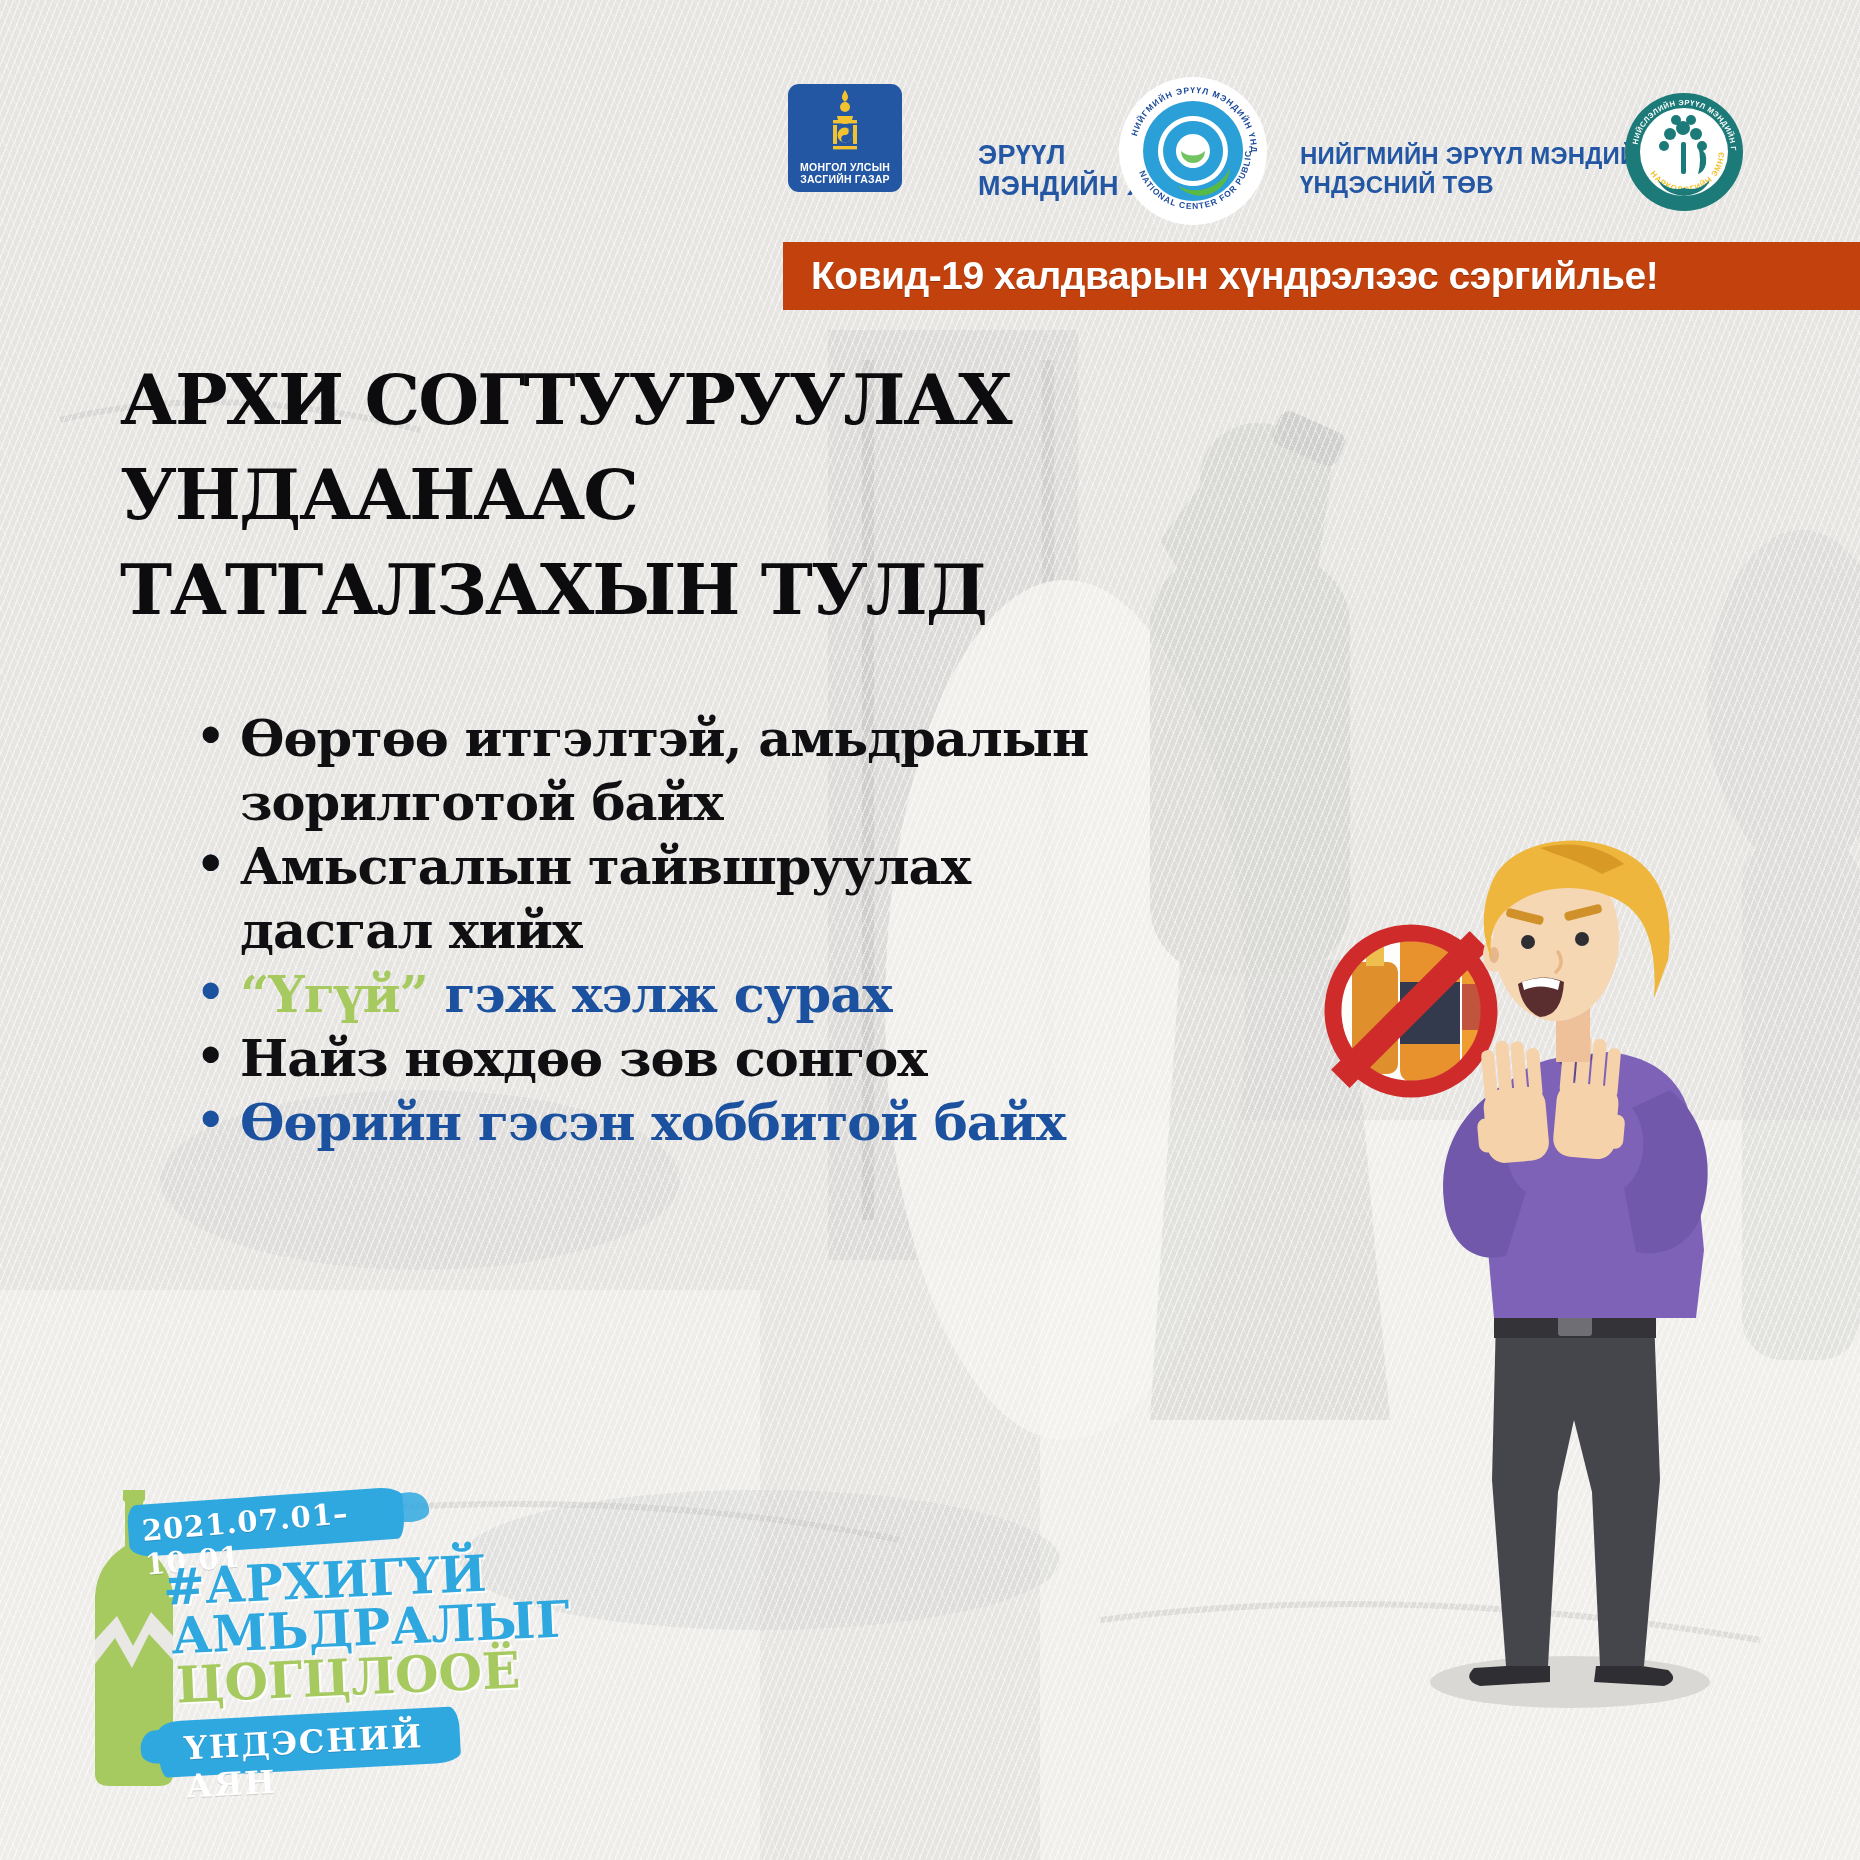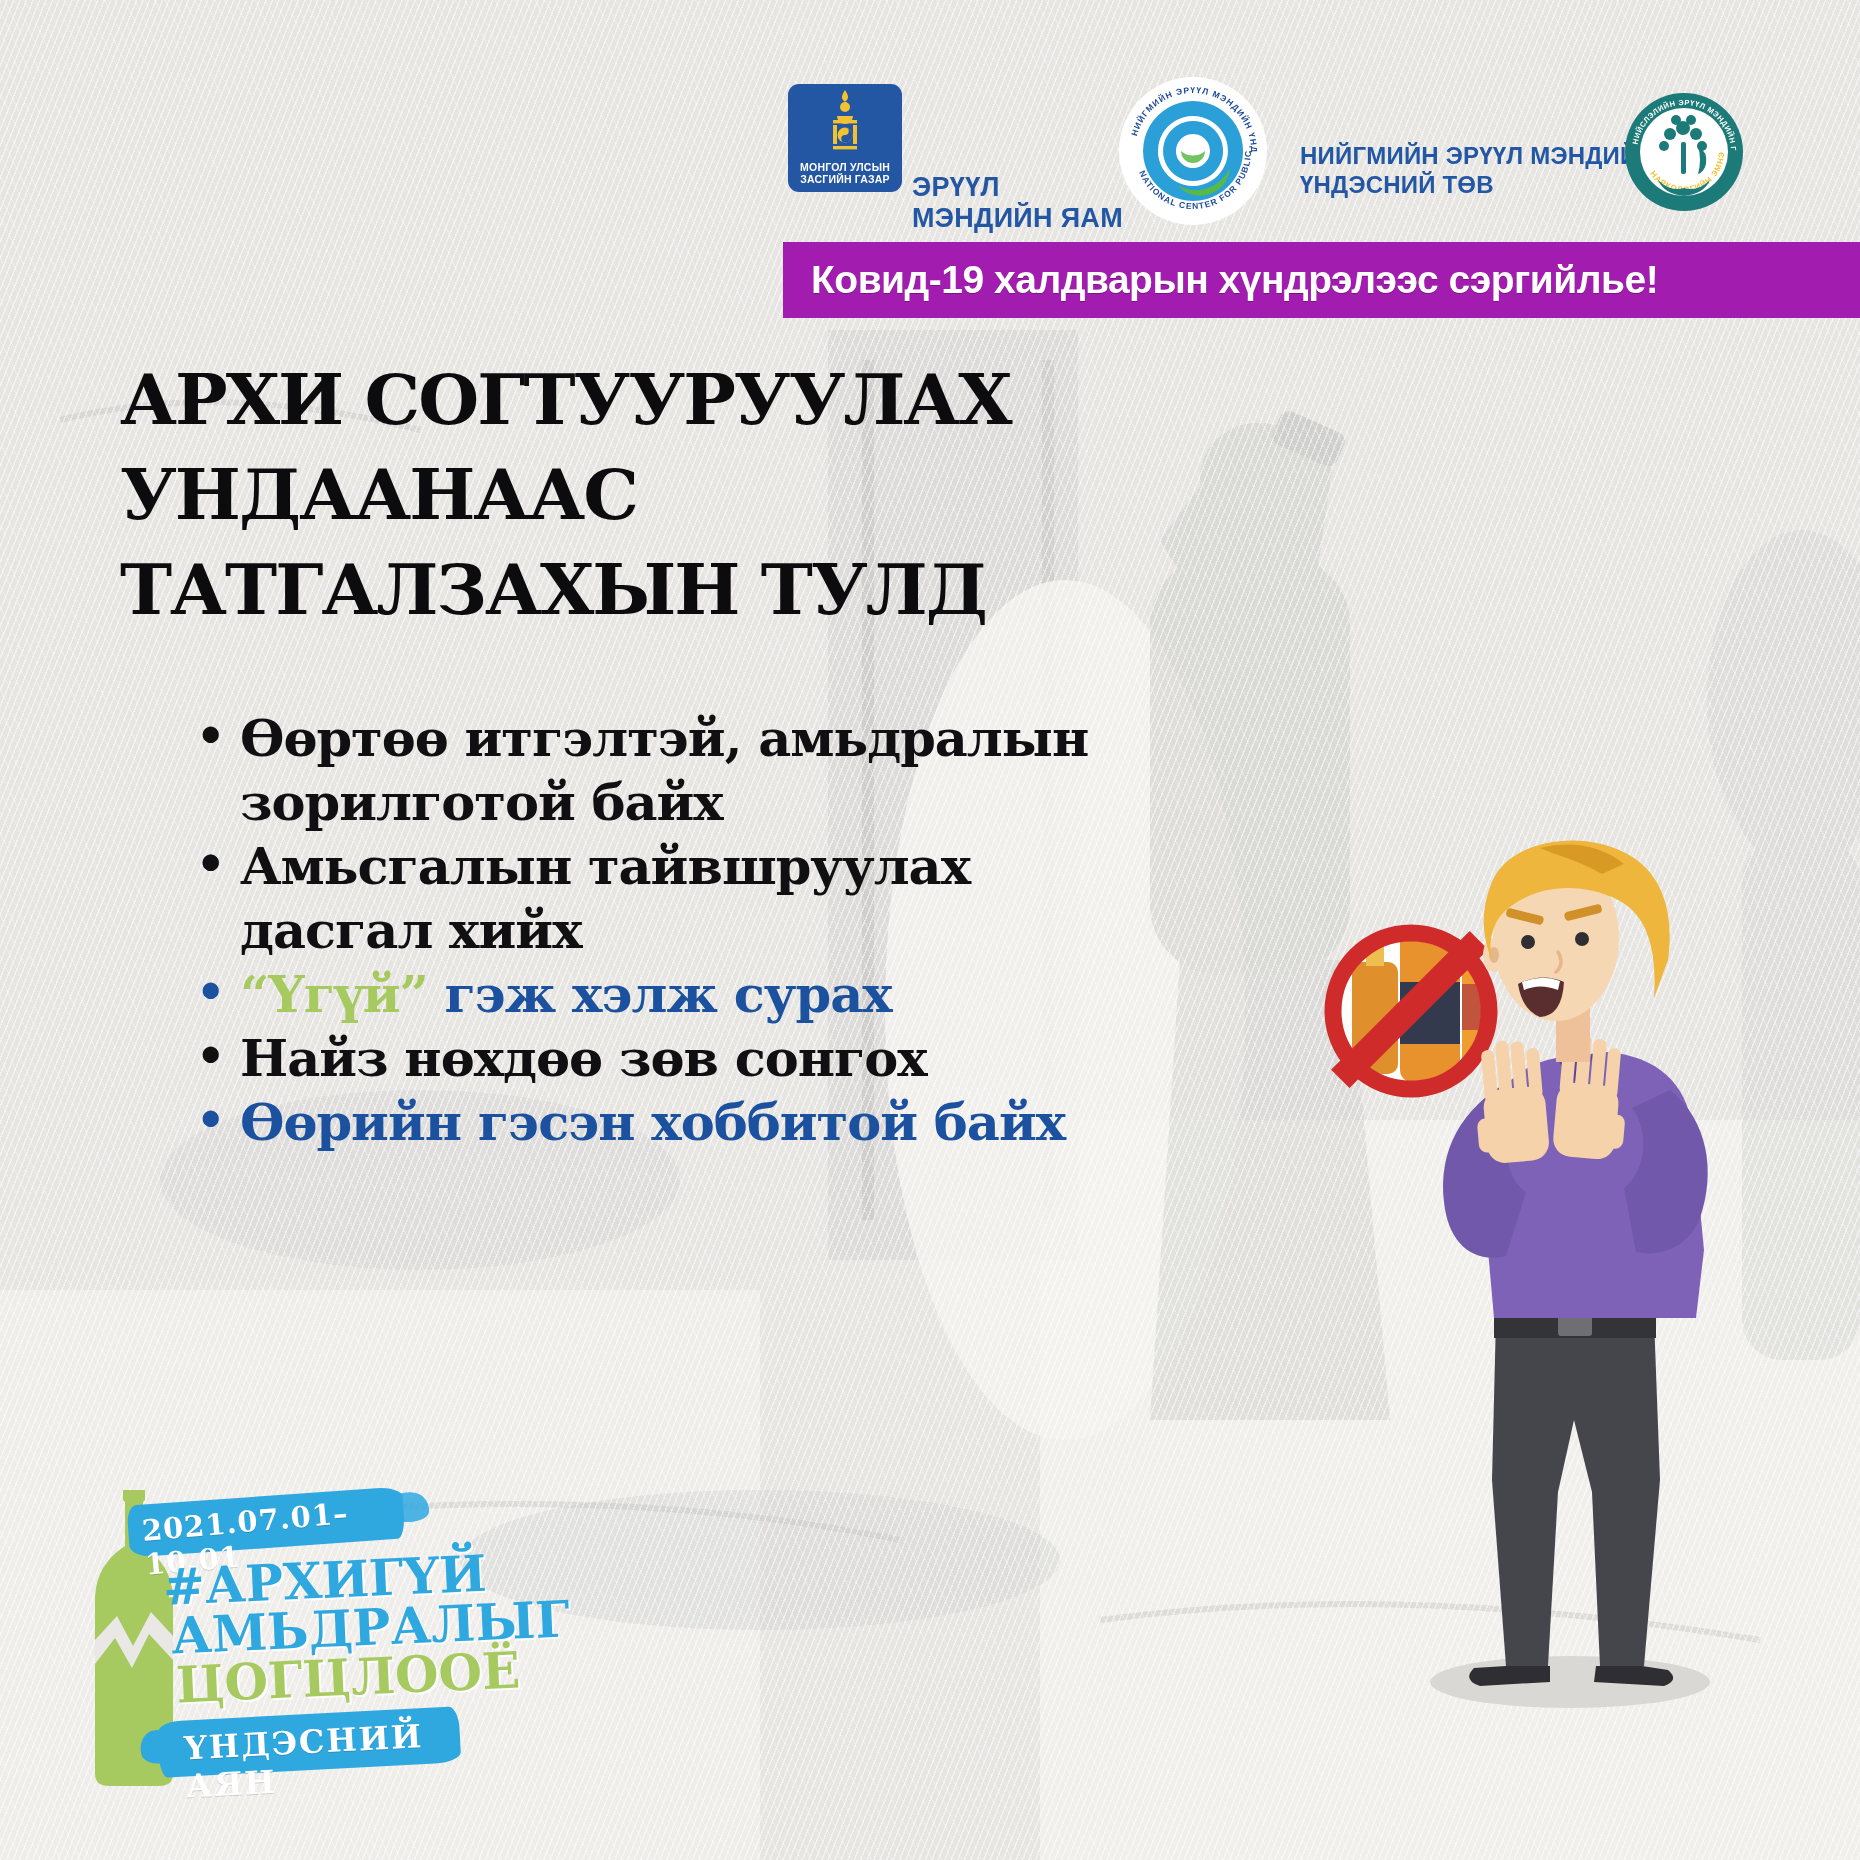--- a/index.html
+++ b/index.html
@@ -25,34 +25,34 @@
     position:absolute;left:788px;top:84px;width:114px;height:108px;
     background:#2356a3;border-radius:11px;
     display:flex;flex-direction:column;align-items:center;justify-content:flex-end;
   }
   .gov-logo .soyombo{position:absolute;top:6px;left:50%;transform:translateX(-50%);}
   .gov-logo .gov-text{
     color:#fff;font-size:10.5px;font-weight:bold;line-height:12px;text-align:center;
     padding-bottom:7px;letter-spacing:.2px;
   }
   .ministry-name{
-    position:absolute;left:912px;top:140px;color:#2356a3;font-weight:bold;
-    font-size:27px;line-height:31px;letter-spacing:.3px;margin-top:32px;
+    position:absolute;left:978px;top:140px;color:#2356a3;font-weight:bold;
+    font-size:27px;line-height:31px;letter-spacing:.3px;
   }
   .ncph-logo{position:absolute;left:1118px;top:76px;width:150px;height:150px;}
   .ncph-name{
     position:absolute;left:1300px;top:141px;color:#2356a3;font-weight:bold;
     font-size:24px;line-height:29px;letter-spacing:.2px;
   }
   .narco-logo{position:absolute;left:1624px;top:92px;width:120px;height:120px;}
 
   
   .banner{
-    position:absolute;left:783px;top:242px;width:1077px;height:76px;
-    background:#a21caf;display:flex;align-items:center;
+    position:absolute;left:783px;top:242px;width:1077px;height:68px;
+    background:#c2410c;display:flex;align-items:center;
   }
   .banner-text{
     color:#ffffff;font-weight:bold;font-size:39px;padding-left:28px;
     letter-spacing:-.5px;
     text-shadow:0 1px 0 rgba(0,0,0,.25);
     font-family:"Liberation Sans", sans-serif;
   }
 
   
   .title{

